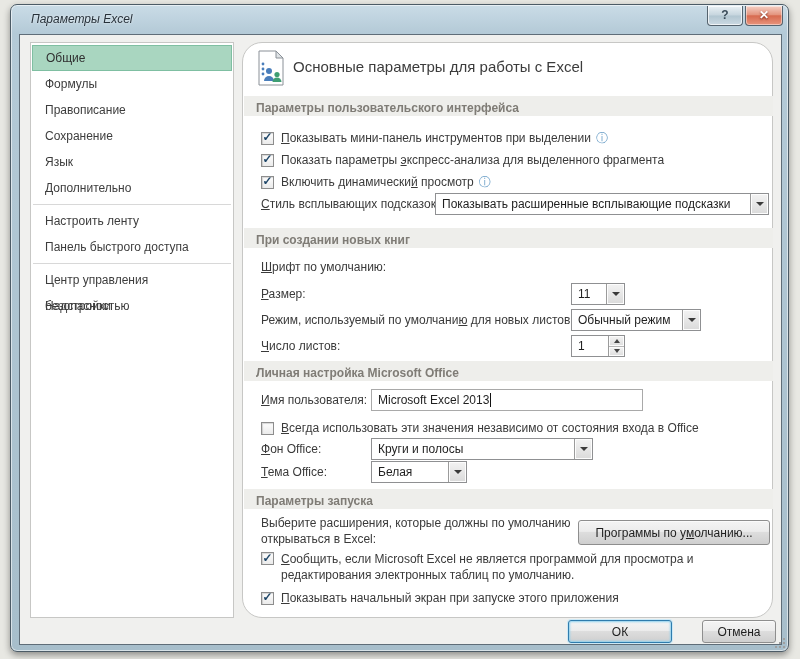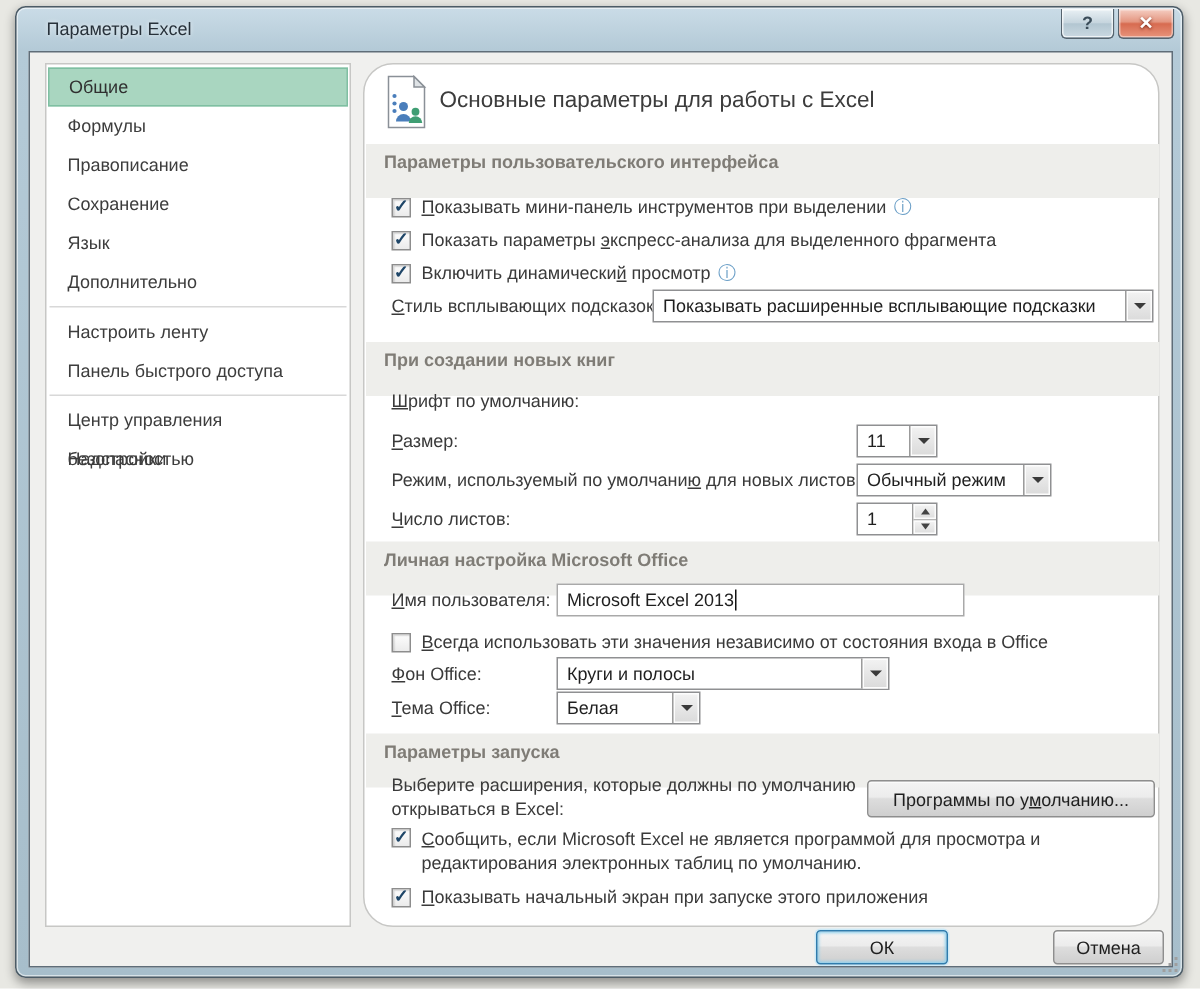--- a/index.html
+++ b/index.html
@@ -10,41 +10,41 @@
     position:relative; overflow:hidden;
   }
   .window {
     position:absolute; left:10px; top:4px; width:779px; height:648px;
     border:1px solid #4c5b66; border-radius:7px;
     background:linear-gradient(180deg,#cadce7 0%,#b4cad7 28px,#a7becb 100%);
     box-shadow: inset 0 0 0 1px rgba(255,255,255,0.55), 0 3px 7px rgba(0,0,0,0.4);
   }
   .titlebar { position:absolute; left:0; top:0; width:100%; height:29px; }
   .titlebar-title { position:absolute; left:20px; top:0; height:29px; line-height:29px;
-    font-size:12px; color:#27313a; text-shadow:0 0 3px rgba(255,255,255,0.8); }
+    font-size:12px; color:#27313a; text-shadow:0 0 3px rgba(255,255,255,0.8);font-style:italic; }
   .winbtn { position:absolute; top:1px; height:20px; border:1px solid #55636e; border-top:none;
     border-radius:0 0 4px 4px; text-align:center; line-height:19px; font-size:12px; cursor:default; }
   .helpbtn { left:696px; width:36px; color:#3a4c59; font-weight:bold;
     background:linear-gradient(#eaf1f5,#c6d5de 48%,#b2c6d1 52%,#cbd9e2);
     box-shadow: inset 0 0 0 1px rgba(255,255,255,0.7); }
   .closebtn { left:734px; width:38px; color:#fff; font-weight:bold;
     background:linear-gradient(#f5cfc4,#e49680 45%,#d76b50 52%,#e8947c);
     text-shadow:0 1px 2px rgba(100,25,10,0.85);
     box-shadow: inset 0 0 0 1px rgba(255,255,255,0.45); }
   .client { position:absolute; left:8px; top:29px; width:763px; height:611px;
     background:#f0f0ee; border:1px solid #5f6d78; }
   .panel { position:absolute; background:#fff; border:1px solid #c7c7c5; }
   .sidebar { left:10px; top:7px; width:204px; height:576px; padding-top:2px; }
   .content { left:222px; top:7px; width:531px; height:576px;border-radius:20px; }
   .side-item { height:26px; line-height:26px; padding-left:13px; font-size:12px; color:#3d3d3d; margin:0 1px; }
   .side-item.selected { background:#a9d6c0; border:1px solid #7fbfa2; line-height:24px; color:#303030; }
   .side-sep { border-top:1px solid #d8d8d8; margin:3px 2px; }
   .hdr-icon { position:absolute; left:13px; top:7px; }
   .hdr-title { position:absolute; left:50px; top:15px; font-size:15px; color:#3c3c3c; }
-  .sec { position:absolute; left:1px; width:529px; height:36px; background:#eeeeeb;
+  .sec { position:absolute; left:1px; width:529px; height:20px; background:#eeeeeb;
     color:#7f7c76; font-size:12px; font-weight:bold; line-height:24px; padding-left:12px; }
   .row { position:absolute; height:22px; display:flex; align-items:center; font-size:12px; color:#3a3a3a; white-space:nowrap; }
   .u { text-decoration:underline; }
   .checkbox { width:13px; height:13px; border:1px solid #8d8d8d;
     background:linear-gradient(#fdfdfd,#ebebeb); display:inline-flex; align-items:center;
     justify-content:center; margin-right:7px; flex:none;
     box-shadow: inset 1px 1px 1px rgba(0,0,0,0.15); }
   .check { color:#1f4668; font-size:12px; font-weight:bold; line-height:1; margin-top:-2px; }
   .checkbox.unchecked .check { visibility:hidden; }
   .info { color:#6b9fc7; font-size:12px; margin-left:5px; }
@@ -255,18 +255,18 @@
 
       <div class="row" style="left:18px; top:544px;">
         <span class="checkbox">
             <span class="check">✓</span>
           </span>
         <span class="cbl"><span></span><span class="u">П</span><span>оказывать начальный экран при запуске этого приложения</span></span>
       </div>
 
     </div>
 
-    <div class="btn btn-ok" style="left:524px; top:585px; width:88px; height:23px;text-align:center;">ОК</div>
+    <div class="btn btn-ok" style="left:548px; top:585px; width:104px; height:23px;text-align:center;">ОК</div>
     <div class="btn" style="left:682px; top:585px; width:74px; height:23px;">Отмена</div>
 
     <div class="grip"></div>
   </div>
 </div>
 
 </body></html>

